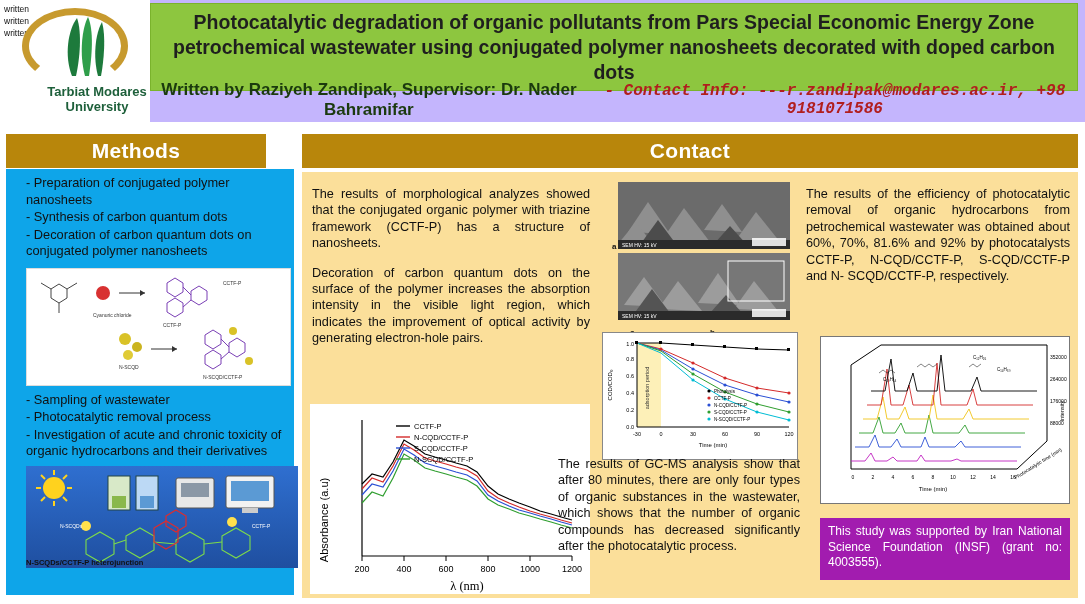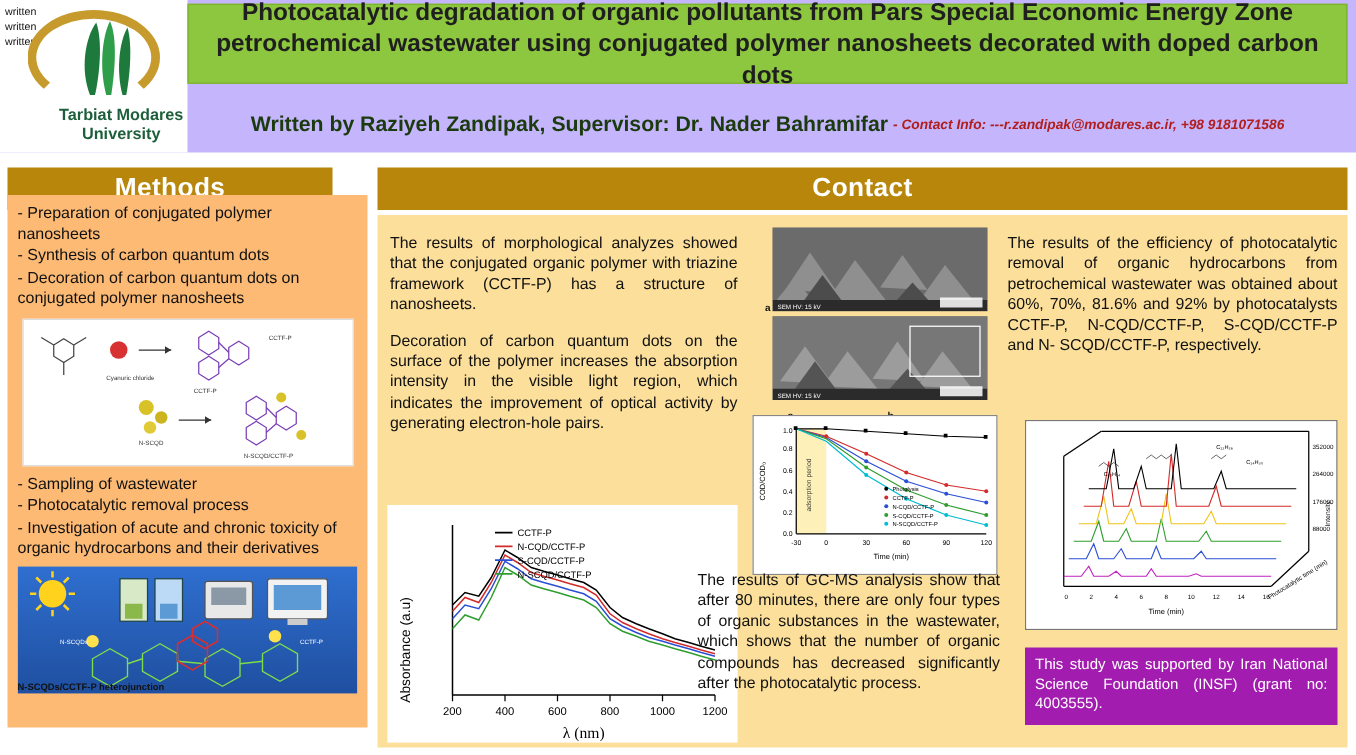--- a/index.html
+++ b/index.html
@@ -32,58 +32,59 @@
     border-bottom-color:transparent;
   }
   .logo-leaves {
     position:absolute; left:62px; top:16px; width:46px; height:62px;
   }
   .logo-text {
     position:absolute; left:0; top:84px; width:150px; text-align:center;
     font-size:13px; font-weight:bold; color:#1d5f3a; line-height:15px;padding-left:44px;
   }
   .title-band {
-    position:absolute; left:150px; top:3px; width:928px; height:64px;
+    position:absolute; left:150px; top:3px; width:928px; height:88px;
     background:#8dc63f;
     border:1px solid #7ab32c;
     display:flex; align-items:center; justify-content:center;
     padding:2px 8px;
   }
   .title-band h1 {
     margin:0; font-size:19.5px; line-height:25px; font-weight:bold;
     color:#1f1f1f; text-align:center;
   }
   .byline {
     position:absolute; left:150px; top:82px; width:928px; height:36px;
     display:flex; align-items:center; justify-content:center;
     text-align:center;
   }
   .byline .authors {
     font-size:17px; font-weight:bold; color:#1b3a0e;
   }
   .byline .contact {
-    font-size:11px; font-style:italic; font-weight:bold; color:#b11e1e;
+    font-size:16px; font-style:italic; font-weight:bold; color:#b11e1e;
     margin-left:4px;
+    font-family:Liberation Mono, monospace;
   }
 
   
   .sec-bar {
     position:absolute; height:34px; background:#b8860b;
     display:flex; align-items:center; justify-content:center;
   }
   .sec-bar span {
     color:#ffffff; font-size:21px; font-weight:bold; letter-spacing:.3px;
   }
   #methods-bar { left:6px; top:134px; width:260px; }
   #outcomes-bar { left:302px; top:134px; width:776px; }
 
   
   .methods-body {
-    position:absolute; left:6px; top:156px; width:288px; height:426px;
-    background:#fdba74; padding:6px 8px 4px 8px;
+    position:absolute; left:6px; top:169px; width:288px; height:426px;
+    background:#0ea5e9; padding:6px 8px 4px 20px;
   }
   .bullets { font-size:12.8px; color:#111; line-height:16.5px; }
   .bullets p { margin:0 0 1px 0; }
   .fig-poly {
     position:relative; width:265px; height:118px; margin:8px auto 6px auto;
     background:#ffffff; border:1px solid #ddd; overflow:hidden;
   }
   .fig-bottom {
     position:relative; width:272px; height:102px; margin:6px auto 0 auto;
     overflow:hidden;

